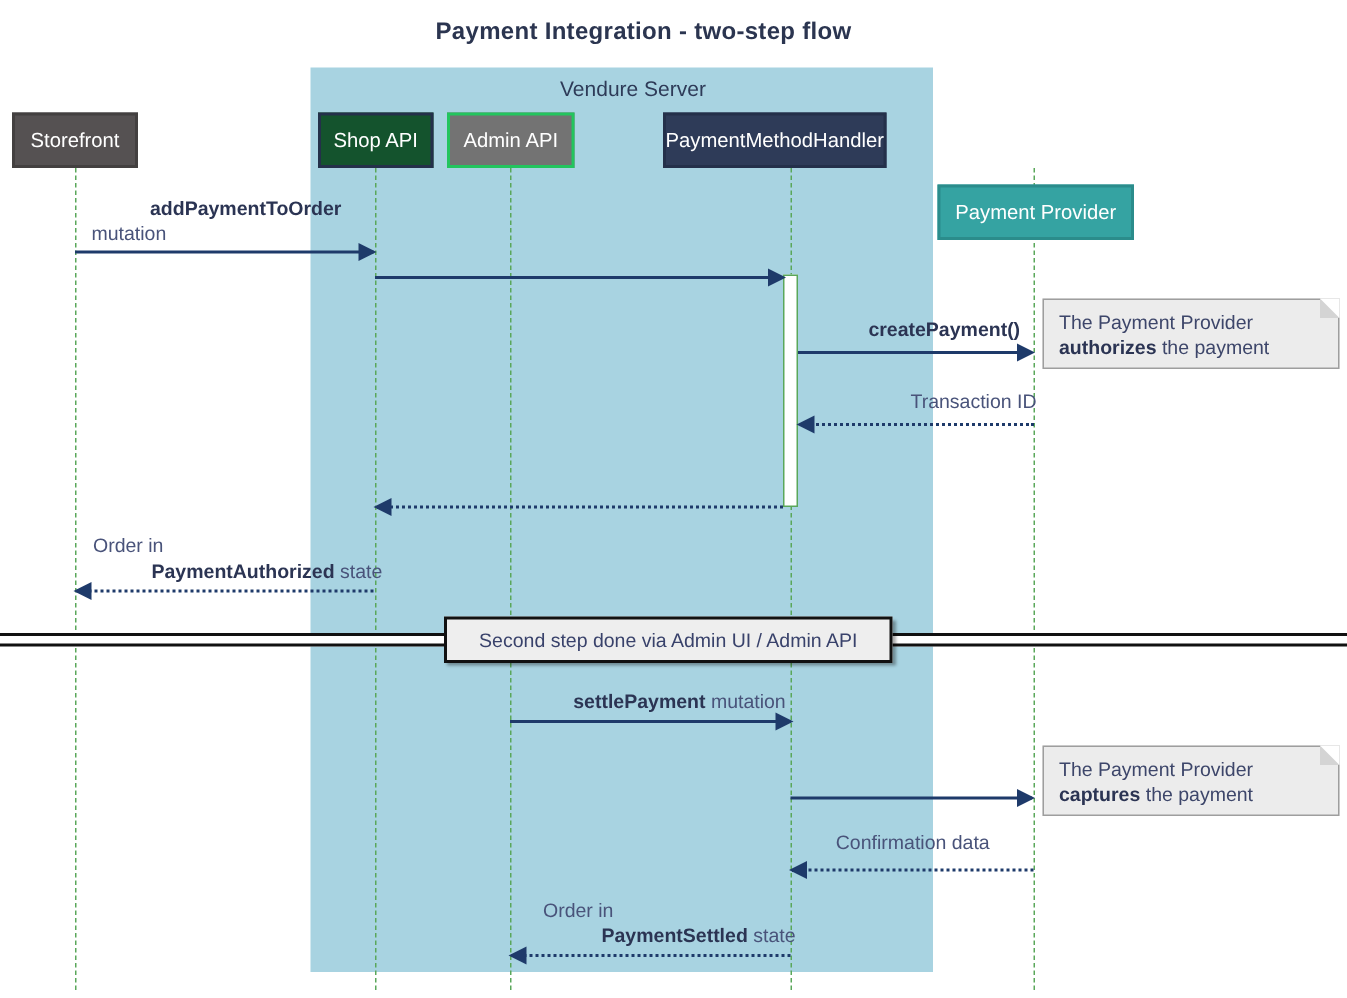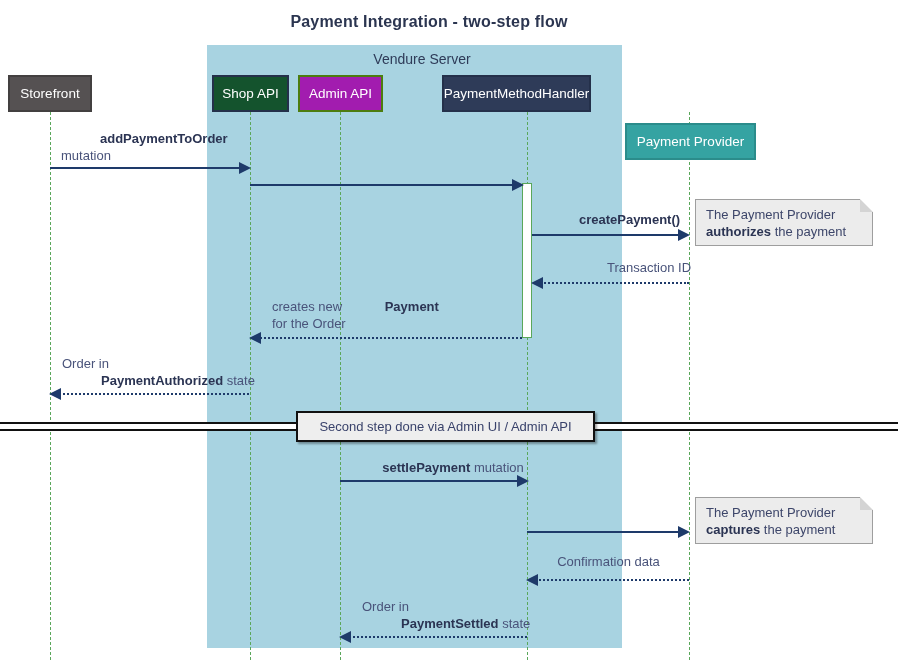--- a/index.html
+++ b/index.html
@@ -21,21 +21,21 @@
             border-left:1px dashed #5aa75a;z-index:2;}
   #lf-storefront{left:50px;} #lf-shop{left:250px;} #lf-admin{left:340px;}
   #lf-pmh{left:527px;} #lf-provider{left:689px;}
 
   
   .participant{position:absolute;top:75px;height:37px;box-sizing:border-box;
                display:flex;align-items:center;justify-content:center;
                font-size:13.5px;color:#ffffff;z-index:4;}
   #p-storefront{left:8px;width:84px;background:#555152;border:2px solid #434040;}
   #p-shop{left:212px;width:77px;background:#14532d;border:2px solid #24304a;}
-  #p-admin{left:298px;width:85px;background:#a21caf;border:2px solid #4d7c0f;}
+  #p-admin{left:298px;width:85px;background:#737373;border:2px solid #22c55e;}
   #p-pmh{left:442px;width:149px;background:#2e3b58;border:2px solid #24304a;}
   #p-provider{left:625px;width:131px;background:#35a3a2;border:2px solid #2b8c8b;margin-top:48px;}
 
   
   #activation{position:absolute;left:522px;top:183px;width:10px;height:155px;
               background:#ffffff;border:1px solid #5aa75a;box-sizing:border-box;z-index:3;}
 
   
   .arrow{position:absolute;height:0;z-index:4;}
   .arrow.solid{border-top:2px solid #1e3a6a;}
@@ -65,21 +65,21 @@
   #m3-label{left:532px;top:211px;width:156px;text-align:center;}
   #m4-label{left:533px;top:259px;width:156px;text-align:center;padding-left:38px;}
   #m5-label{left:272px;top:298px;}
   #m6-label{left:62px;top:355px;}
   #m7-label{left:340px;top:459px;width:187px;text-align:center;}
   #m8-label{left:527px;top:509px;width:161px;text-align:center;}
   #m9-label{left:528px;top:553px;width:161px;text-align:center;}
   #m10-label{left:362px;top:598px;}
 
   
-  .note{position:absolute;left:695px;width:178px;height:47px;box-sizing:border-box;
+  .note{position:absolute;left:695px;width:198px;height:47px;box-sizing:border-box;
         background:#ececec;border:1px solid #9e9e9e;padding:6px 0 0 10px;
         font-size:13px;line-height:17px;color:#3d466a;z-index:4;}
   .note .b{color:#2b3453;font-weight:bold;}
   .note::before{content:"";position:absolute;top:-1px;right:-1px;
         border-style:solid;border-width:0 13px 13px 0;
         border-color:#ffffff #ffffff #d4d4d4 transparent;}
   #note1{top:199px;} #note2{top:497px;}
 
   
   #divider-lines{position:absolute;left:0;top:422px;width:898px;height:9px;
@@ -131,24 +131,20 @@
   <div class="note" id="note1">
     <div><span>The Payment Provider</span></div>
     <div><span class="b">authorizes</span><span> the payment</span></div>
   </div>
 
   <div class="msg" id="m4-label">
     <span>Transaction ID</span>
   </div>
   <div class="arrow dotted left" id="m4-arrow"></div>
 
-  <div class="msg" id="m5-label">
-    <div><span>creates new </span><span class="b">Payment</span></div>
-    <div><span>for the Order</span></div>
-  </div>
   <div class="arrow dotted left" id="m5-arrow"></div>
 
   <div class="msg" id="m6-label">
     <div><span>Order in</span></div>
     <div><span class="b">PaymentAuthorized</span><span> state</span></div>
   </div>
   <div class="arrow dotted left" id="m6-arrow"></div>
 
   <div id="divider-lines"></div>
   <div id="divider-box">Second step done via Admin UI / Admin API</div>

